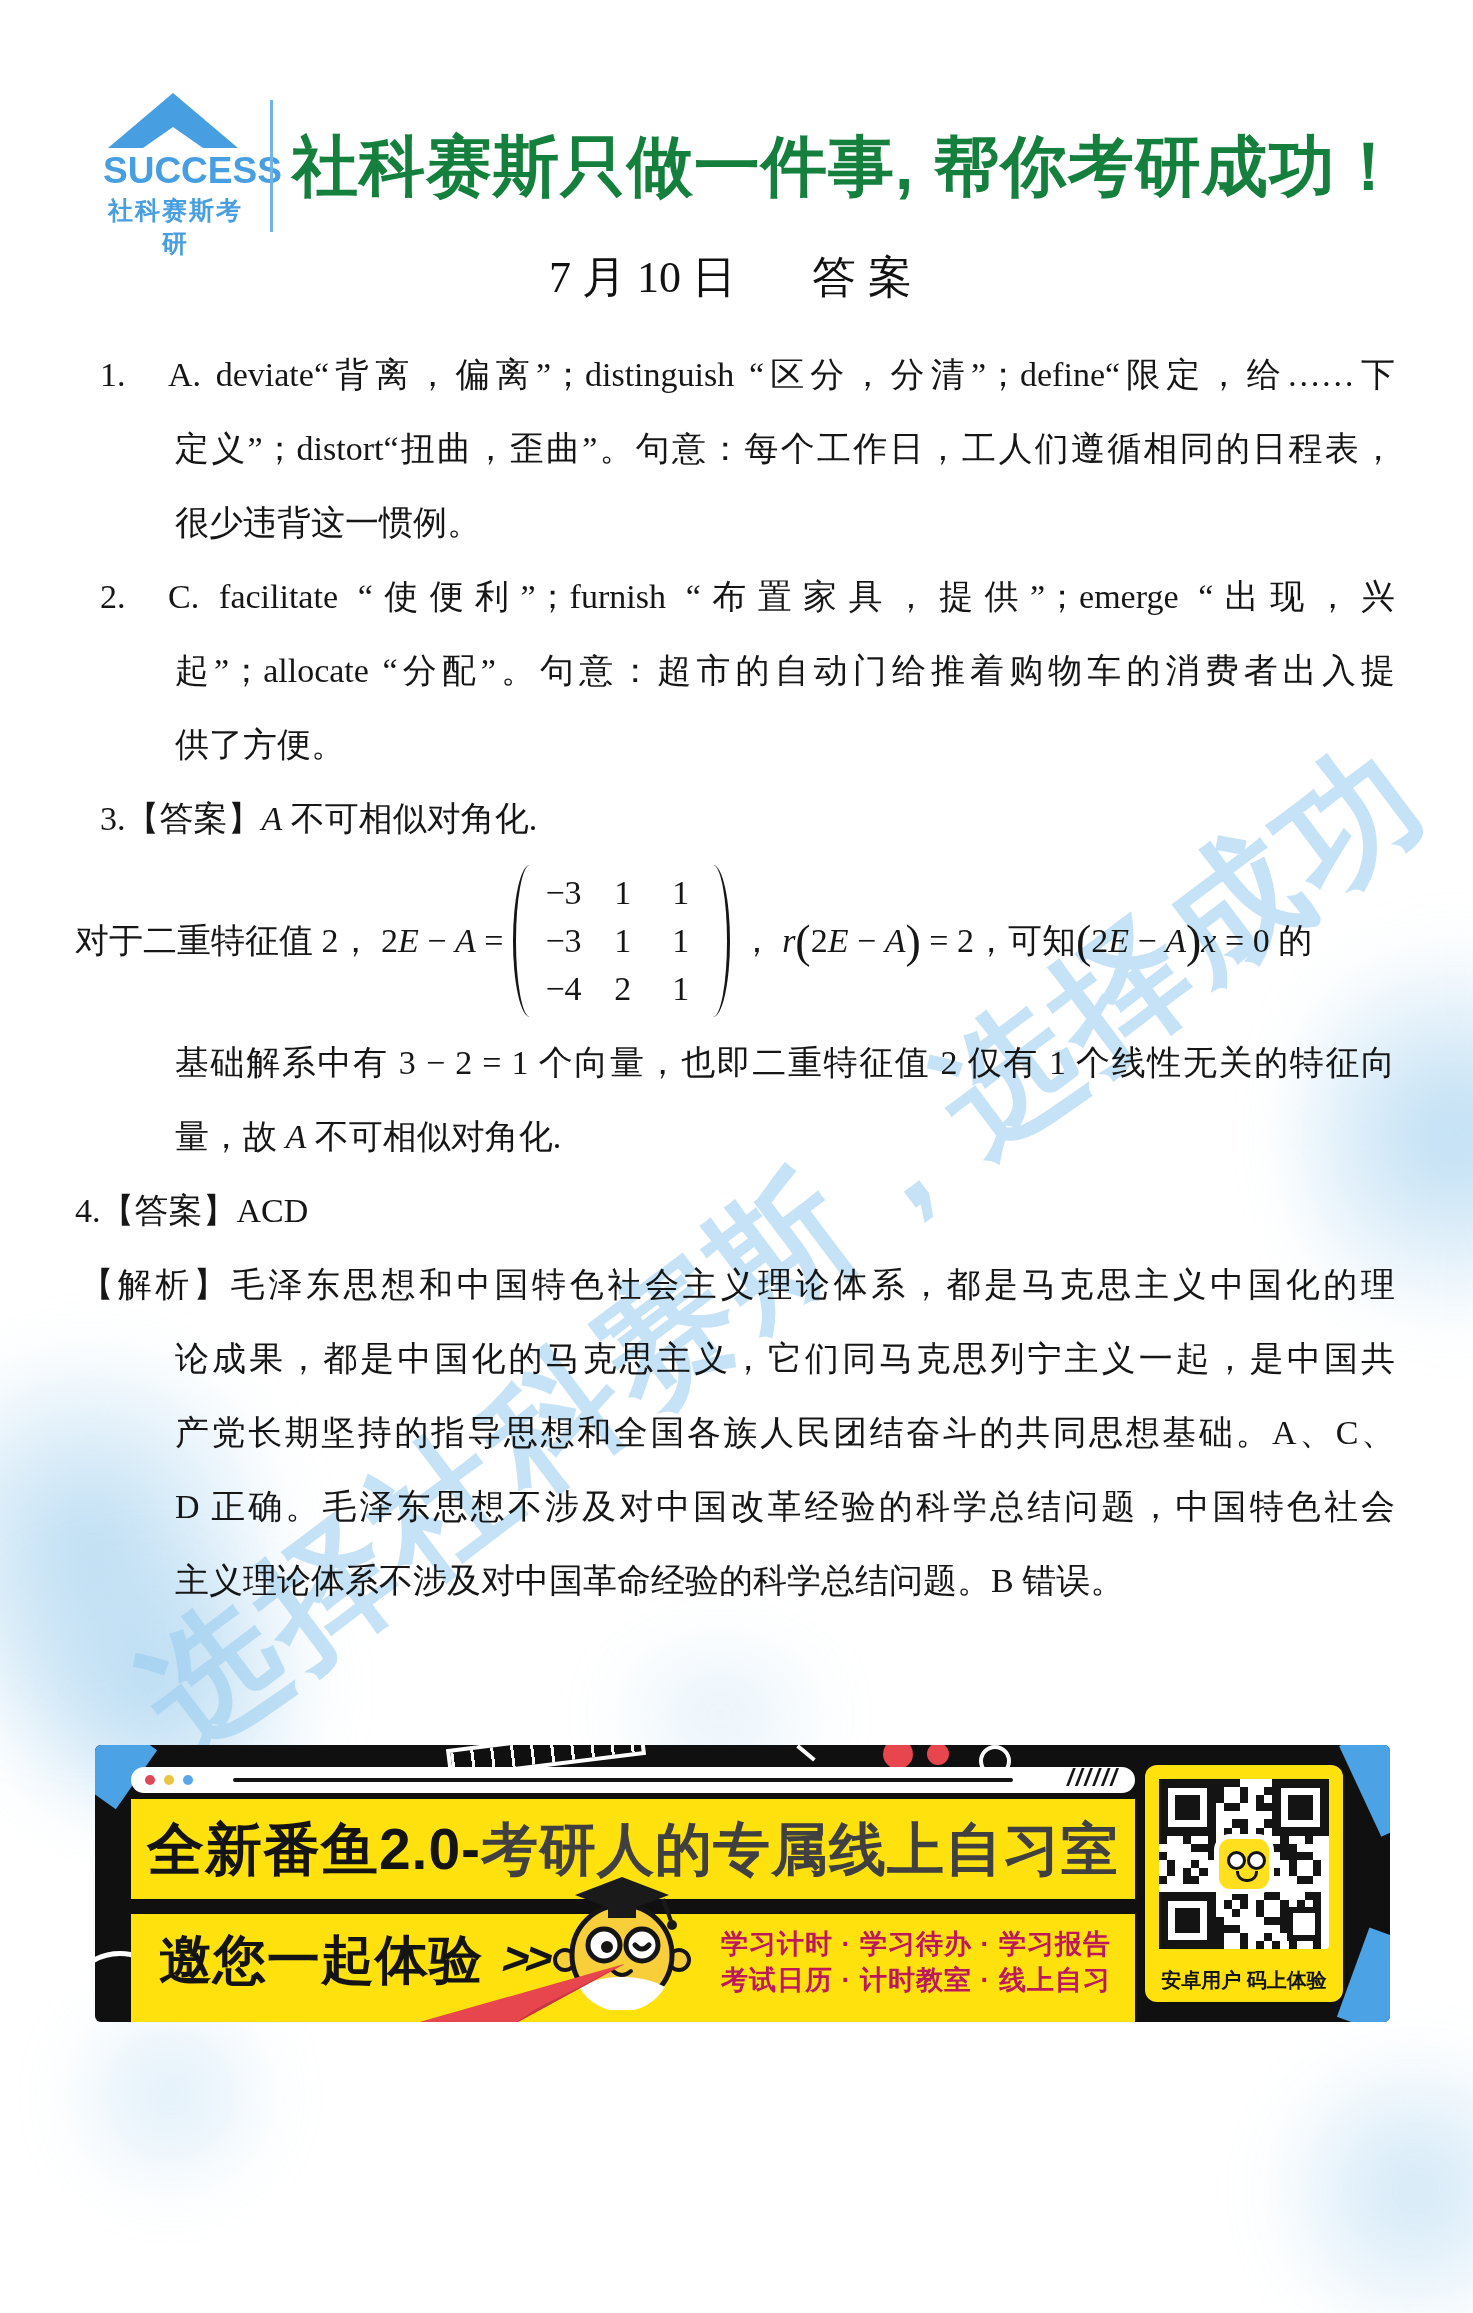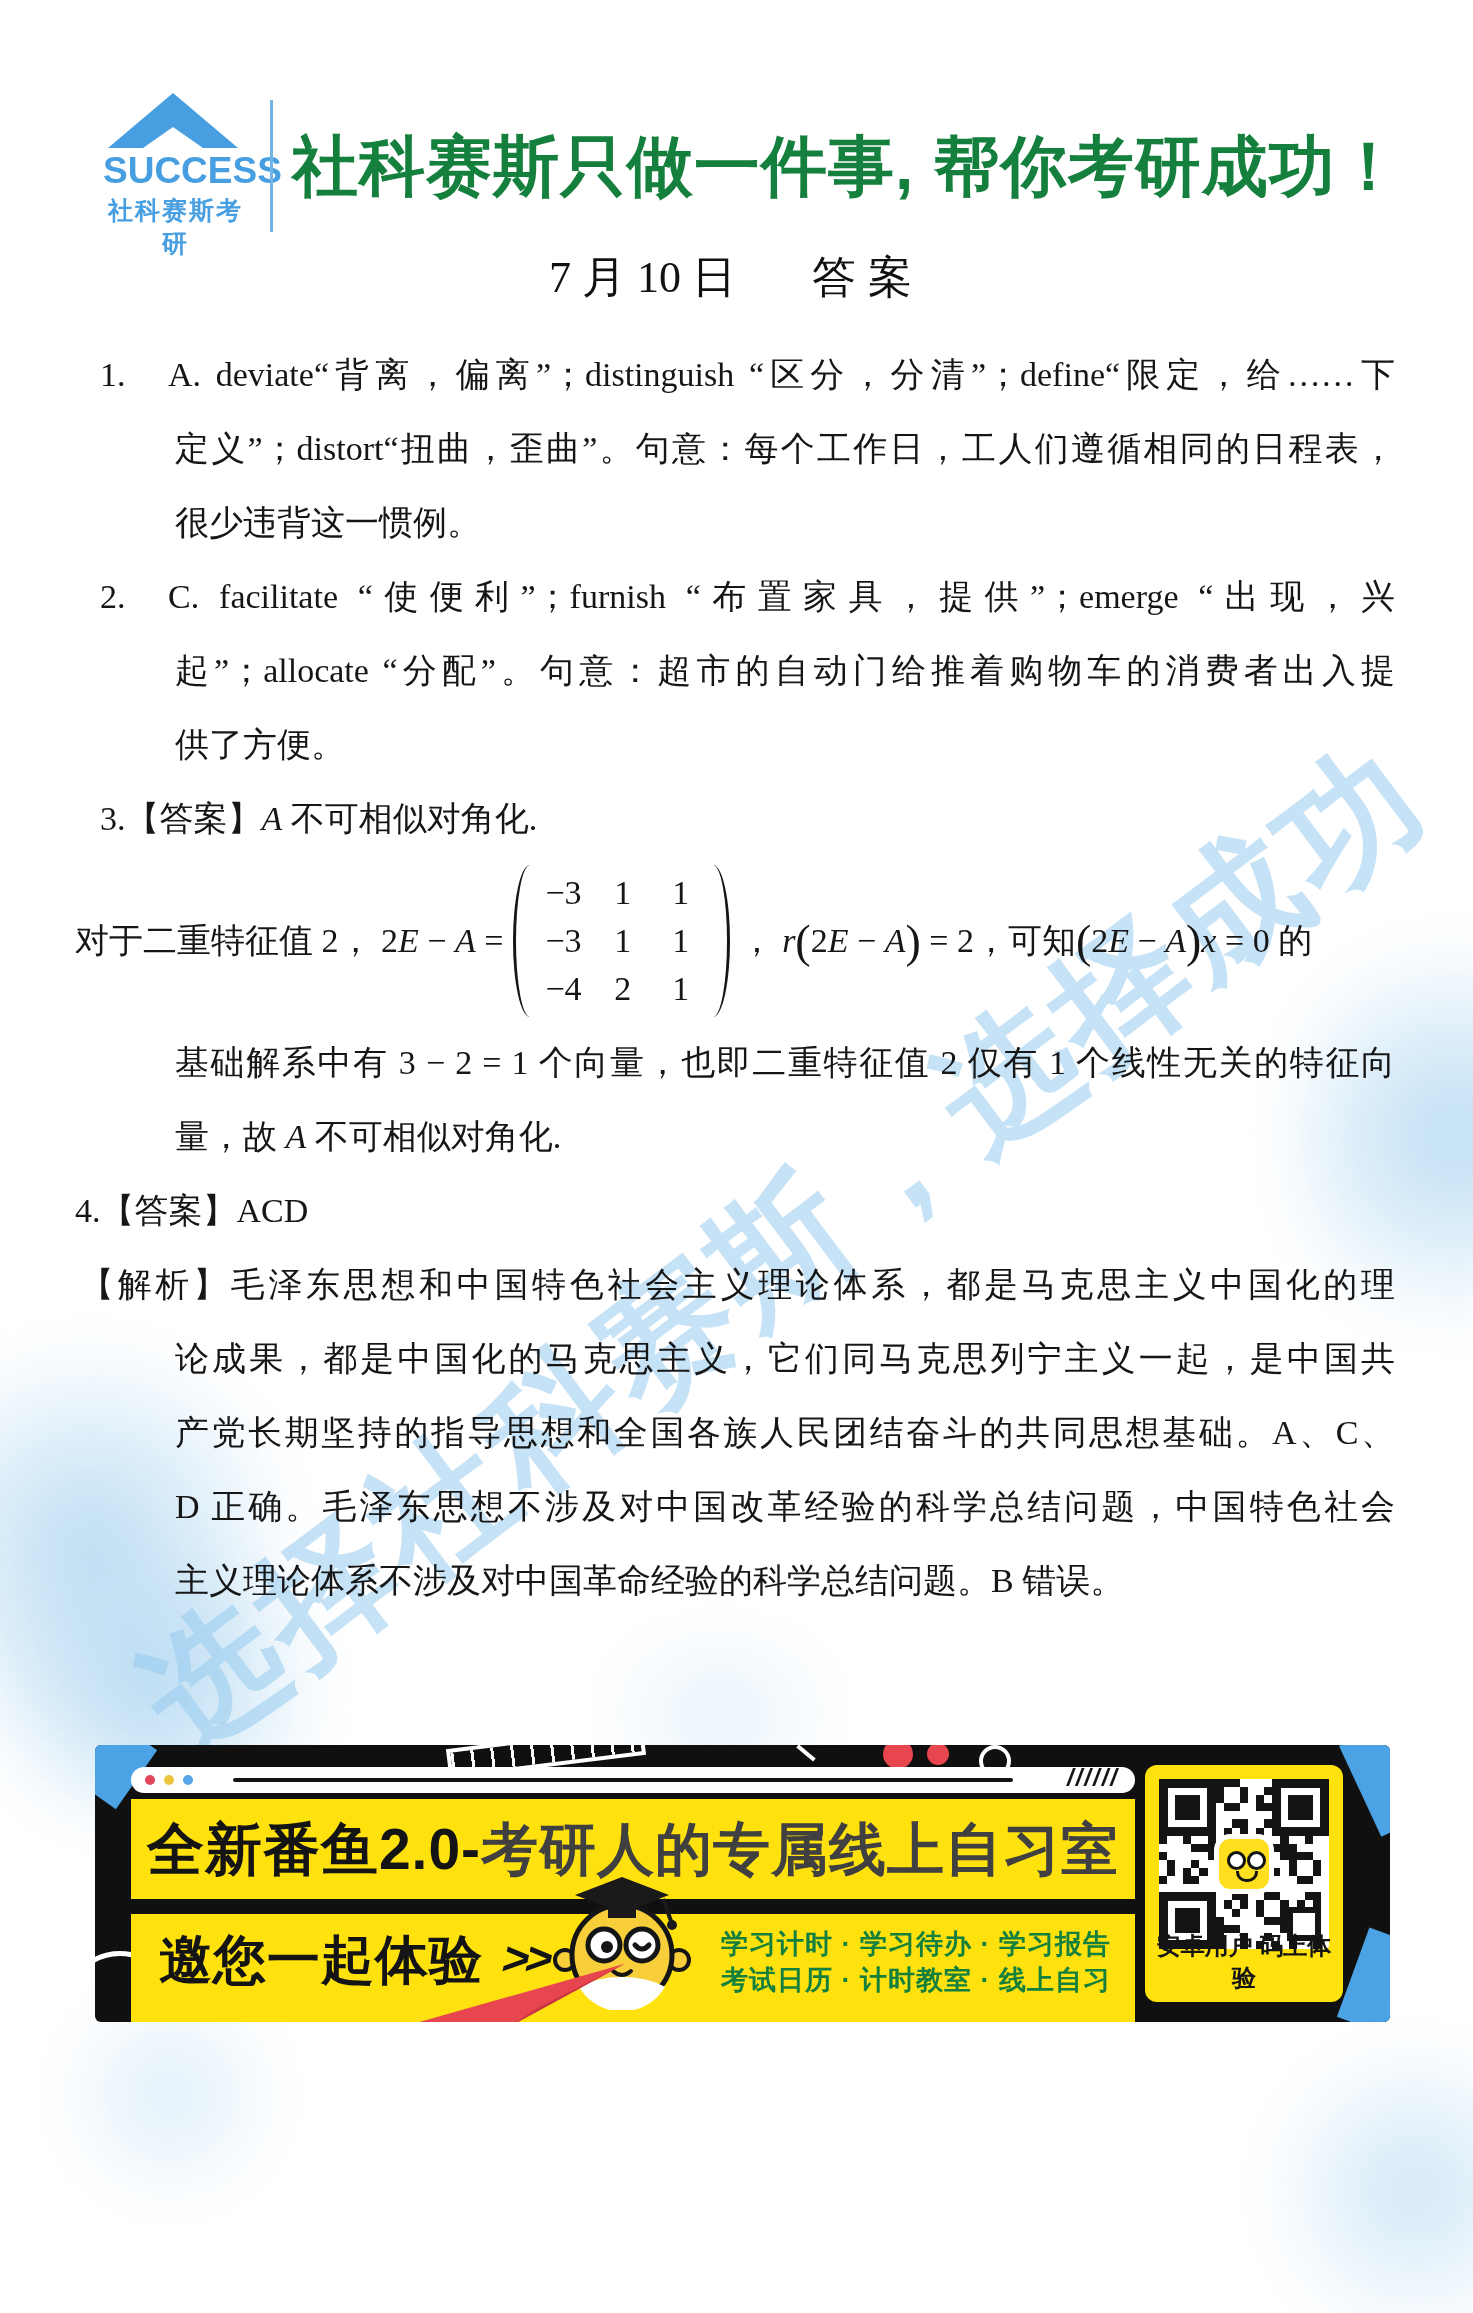--- a/index.html
+++ b/index.html
@@ -69,40 +69,40 @@
      z-index:2;text-align:center;line-height:100px;white-space:nowrap;
      font-weight:900;font-size:57px;letter-spacing:1px;}
   .hl-black{color:#141414;}
   .hl-blue{color:#404040;}
   .strip{position:absolute;left:36px;top:169px;width:1004px;height:111px;background:#ffe20d;
      z-index:2;}
   .invite{position:absolute;left:28px;top:0;height:92px;line-height:92px;
      font-weight:900;font-size:53px;color:#141414;letter-spacing:1px;}
   .arrows{position:absolute;left:372px;top:0;height:92px;line-height:88px;
      font-weight:900;font-size:46px;color:#141414;letter-spacing:-4px;transform:skewX(-12deg);}
-  .features{position:absolute;left:590px;top:12px;width:400px;color:#15803d;
+  .features{position:absolute;left:590px;top:12px;width:400px;color:#be185d;
      font-weight:800;font-size:27px;line-height:36px;letter-spacing:1px;white-space:nowrap;}
   .mascot{position:absolute;left:452px;top:130px;z-index:3;}
   .plane{position:absolute;left:322px;top:226px;z-index:3;transform:rotate(-4deg);}
   .qr-panel{position:absolute;left:1050px;top:20px;width:198px;height:237px;background:#ffe20d;
      border-radius:12px;z-index:2;}
   .qr-box{position:absolute;left:14px;top:14px;width:170px;height:170px;background:#ffffff;border-radius:4px;}
   .qr-modules{position:absolute;inset:0;}
   .qr-modules i{position:absolute;background:#141414;}
   .finder{position:absolute;width:39px;height:39px;border:9px solid #141414;background:#fff;}
   .finder b{position:absolute;inset:7px;background:#141414;}
   .align-sq{position:absolute;right:8px;bottom:8px;width:22px;height:22px;border:6px solid #141414;background:#fff;}
   .qr-icon{position:absolute;left:60px;top:60px;width:50px;height:50px;background:#ffdf1e;
      border-radius:11px;box-shadow:0 0 0 5px #ffffff;}
   .qr-icon .eye{position:absolute;top:12px;width:13px;height:13px;background:#fff;
      border:3px solid #141414;border-radius:50%;}
   .qr-icon .mouth{position:absolute;left:17px;top:32px;width:16px;height:8px;
      border:3px solid #141414;border-top:none;border-radius:0 0 10px 10px;}
   .qr-caption{position:absolute;left:0;bottom:8px;width:198px;text-align:center;
-     font-weight:800;font-size:24px;color:#141414;}
+     font-weight:800;font-size:20px;color:#141414;}
 </style>
 </head>
 <body>
 
 <div class="blob" style="left:-120px;top:1330px;width:420px;height:430px;"></div>
 <div class="blob" style="left:-60px;top:1560px;width:430px;height:260px;"></div>
 <div class="blob" style="left:1290px;top:900px;width:330px;height:470px;"></div>
 <div class="blob" style="left:1250px;top:2040px;width:330px;height:300px;opacity:.7;"></div>
 <div class="blob" style="left:40px;top:1990px;width:260px;height:210px;opacity:.5;"></div>
 <div class="blob" style="left:560px;top:1640px;width:320px;height:150px;opacity:.35;"></div>

